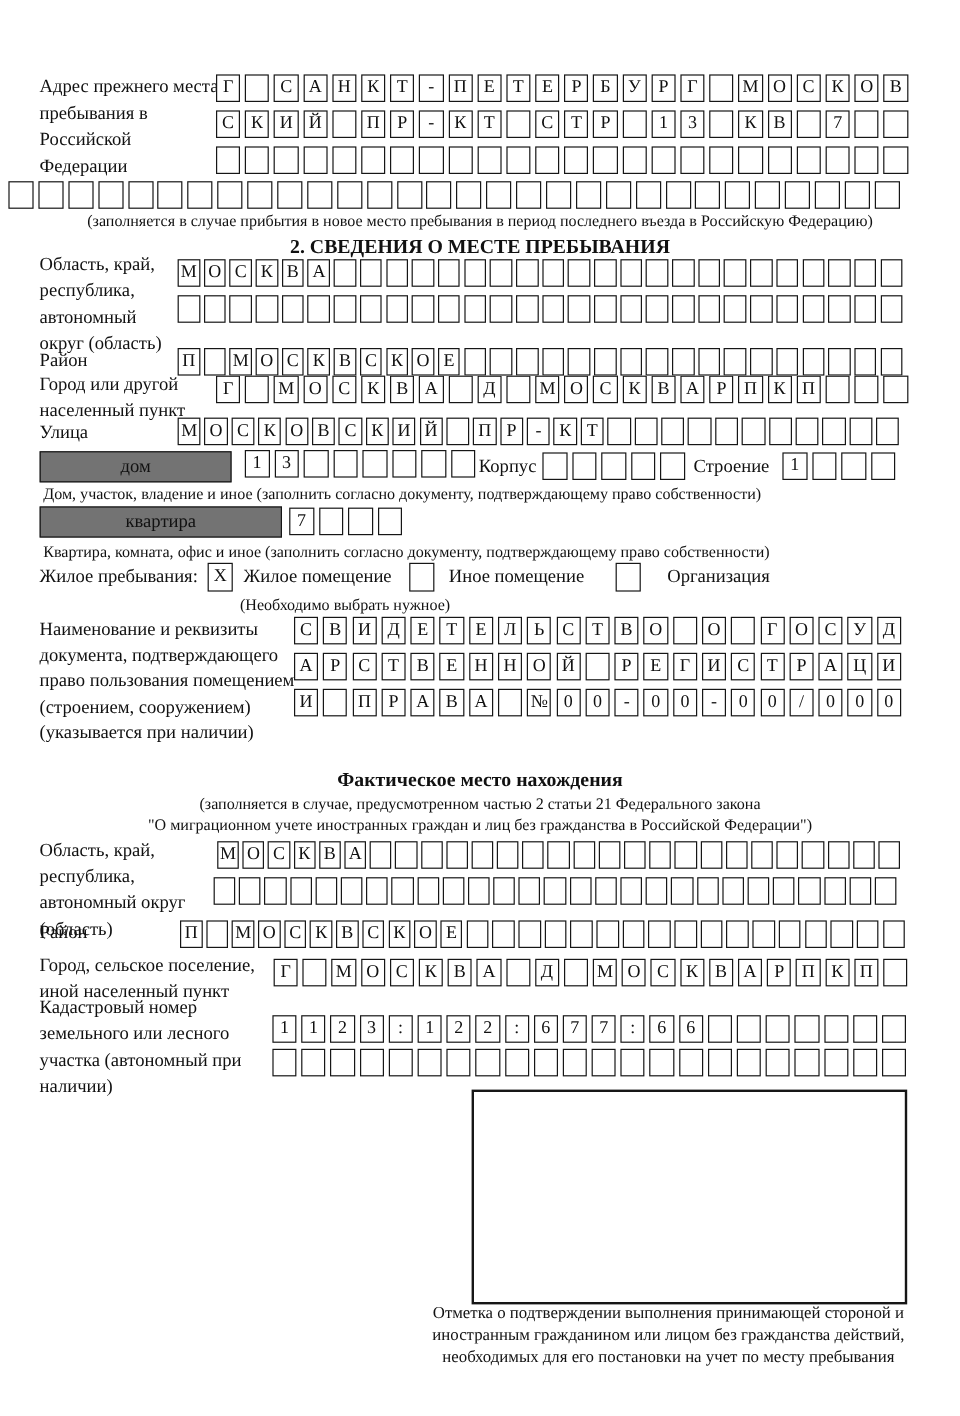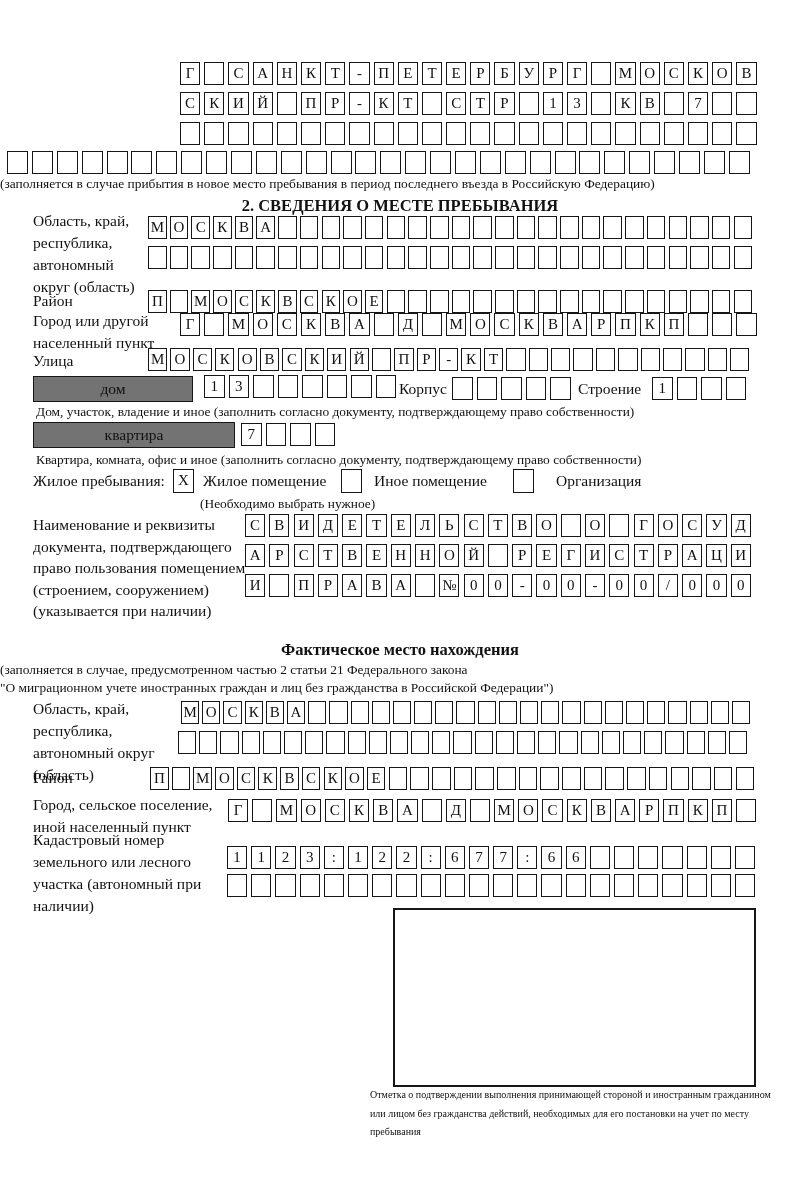--- a/index.html
+++ b/index.html
@@ -2,45 +2,46 @@
 <html><head>
 <meta charset="utf-8">
 <style>
   html,body{margin:0;padding:0;background:#fff;}
   #page{position:relative;width:800px;height:1180px;background:#fff;
         font-family:"Liberation Serif","DejaVu Serif",serif;color:#111;overflow:hidden;}
   .hdr{position:absolute;top:24px;left:515px;width:235px;font-size:16px;text-align:left;}
   .lbl{position:absolute;font-size:15.5px;line-height:22px;}
   .plain{position:absolute;font-size:15.5px;white-space:nowrap;text-align:center;}
   .h2{position:absolute;left:0;width:100%;text-align:center;font-weight:bold;font-size:16.5px;}
-  .note{position:absolute;left:0;width:100%;font-size:13.4px;}
+  .note{position:absolute;left:0;width:100%;text-align:center;font-size:13.4px;}
   .smallnote{position:absolute;font-size:13.4px;white-space:nowrap;}
   .boxrow{position:absolute;white-space:nowrap;font-size:0;}
   .cell{display:inline-block;height:23px;border:1.7px solid #161616;box-sizing:border-box;
         text-align:center;font-size:15px;line-height:20px;vertical-align:top;background:#fff;}
   .p240 .cell{width:20.2px;margin-right:4px;}
   .p250 .cell{width:21px;margin-right:3.9px;}
   .p217 .cell{width:18.6px;margin-right:3.1px;}
   .p224 .cell{width:19.3px;margin-right:3.1px;}
   .p212 .cell{width:18.2px;margin-right:3px;}
   .p243 .cell{width:20.2px;margin-right:4.1px;}
   .p245 .cell{width:20.5px;margin-right:4px;}
   .wbox{position:absolute;height:26px;border:1.7px solid #161616;box-sizing:border-box;
         text-align:center;font-size:15.5px;line-height:23px;background:#737373;}
   .cbox{position:absolute;width:21px;height:24px;border:1.7px solid #161616;box-sizing:border-box;
         text-align:center;font-size:15px;line-height:21px;background:#fff;}
   .stamp{position:absolute;left:393px;top:908px;width:359px;height:175px;border:2px solid #161616;background:#fff;}
-  .caption{position:absolute;left:370px;top:1086px;width:410px;text-align:left;font-size:10px;line-height:18.5px;}
+  .caption{position:absolute;left:352px;top:1086px;width:410px;text-align:center;font-size:14px;line-height:18.5px;}
 </style>
 </head>
 <body>
 
 <div id="page">
 
 
+  <div class="lbl" style="left:33px;top:62px;width:150px">Адрес прежнего места пребывания в Российской Федерации</div>
   <div class="boxrow p240" style="left:180px;top:62px"><span class="cell">Г</span><span class="cell"></span><span class="cell">С</span><span class="cell">А</span><span class="cell">Н</span><span class="cell">К</span><span class="cell">Т</span><span class="cell">-</span><span class="cell">П</span><span class="cell">Е</span><span class="cell">Т</span><span class="cell">Е</span><span class="cell">Р</span><span class="cell">Б</span><span class="cell">У</span><span class="cell">Р</span><span class="cell">Г</span><span class="cell"></span><span class="cell">М</span><span class="cell">О</span><span class="cell">С</span><span class="cell">К</span><span class="cell">О</span><span class="cell">В</span></div>
   <div class="boxrow p240" style="left:180px;top:92px"><span class="cell">С</span><span class="cell">К</span><span class="cell">И</span><span class="cell">Й</span><span class="cell"></span><span class="cell">П</span><span class="cell">Р</span><span class="cell">-</span><span class="cell">К</span><span class="cell">Т</span><span class="cell"></span><span class="cell">С</span><span class="cell">Т</span><span class="cell">Р</span><span class="cell"></span><span class="cell">1</span><span class="cell">3</span><span class="cell"></span><span class="cell">К</span><span class="cell">В</span><span class="cell"></span><span class="cell">7</span><span class="cell"></span><span class="cell"></span></div>
   <div class="boxrow p240" style="left:180px;top:122px"><span class="cell"></span><span class="cell"></span><span class="cell"></span><span class="cell"></span><span class="cell"></span><span class="cell"></span><span class="cell"></span><span class="cell"></span><span class="cell"></span><span class="cell"></span><span class="cell"></span><span class="cell"></span><span class="cell"></span><span class="cell"></span><span class="cell"></span><span class="cell"></span><span class="cell"></span><span class="cell"></span><span class="cell"></span><span class="cell"></span><span class="cell"></span><span class="cell"></span><span class="cell"></span><span class="cell"></span></div>
   <div class="boxrow p250" style="left:7px;top:151px"><span class="cell"></span><span class="cell"></span><span class="cell"></span><span class="cell"></span><span class="cell"></span><span class="cell"></span><span class="cell"></span><span class="cell"></span><span class="cell"></span><span class="cell"></span><span class="cell"></span><span class="cell"></span><span class="cell"></span><span class="cell"></span><span class="cell"></span><span class="cell"></span><span class="cell"></span><span class="cell"></span><span class="cell"></span><span class="cell"></span><span class="cell"></span><span class="cell"></span><span class="cell"></span><span class="cell"></span><span class="cell"></span><span class="cell"></span><span class="cell"></span><span class="cell"></span><span class="cell"></span><span class="cell"></span></div>
   <div class="note" style="top:176px">(заполняется в случае прибытия в новое место пребывания в период последнего въезда в Российскую Федерацию)</div>
 
   <div class="h2" style="top:196px">2. СВЕДЕНИЯ О МЕСТЕ ПРЕБЫВАНИЯ</div>
 
   <div class="lbl" style="left:33px;top:210px;width:112px">Область, край, республика, автономный округ (область)</div>
   <div class="boxrow p217" style="left:148px;top:216px"><span class="cell">М</span><span class="cell">О</span><span class="cell">С</span><span class="cell">К</span><span class="cell">В</span><span class="cell">А</span><span class="cell"></span><span class="cell"></span><span class="cell"></span><span class="cell"></span><span class="cell"></span><span class="cell"></span><span class="cell"></span><span class="cell"></span><span class="cell"></span><span class="cell"></span><span class="cell"></span><span class="cell"></span><span class="cell"></span><span class="cell"></span><span class="cell"></span><span class="cell"></span><span class="cell"></span><span class="cell"></span><span class="cell"></span><span class="cell"></span><span class="cell"></span><span class="cell"></span></div>

